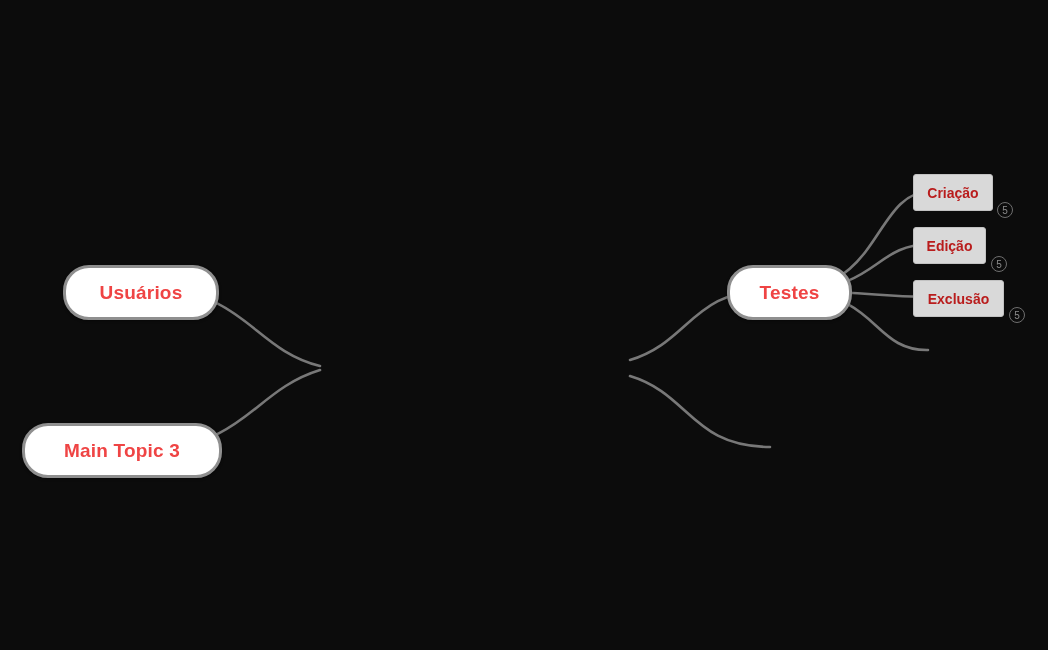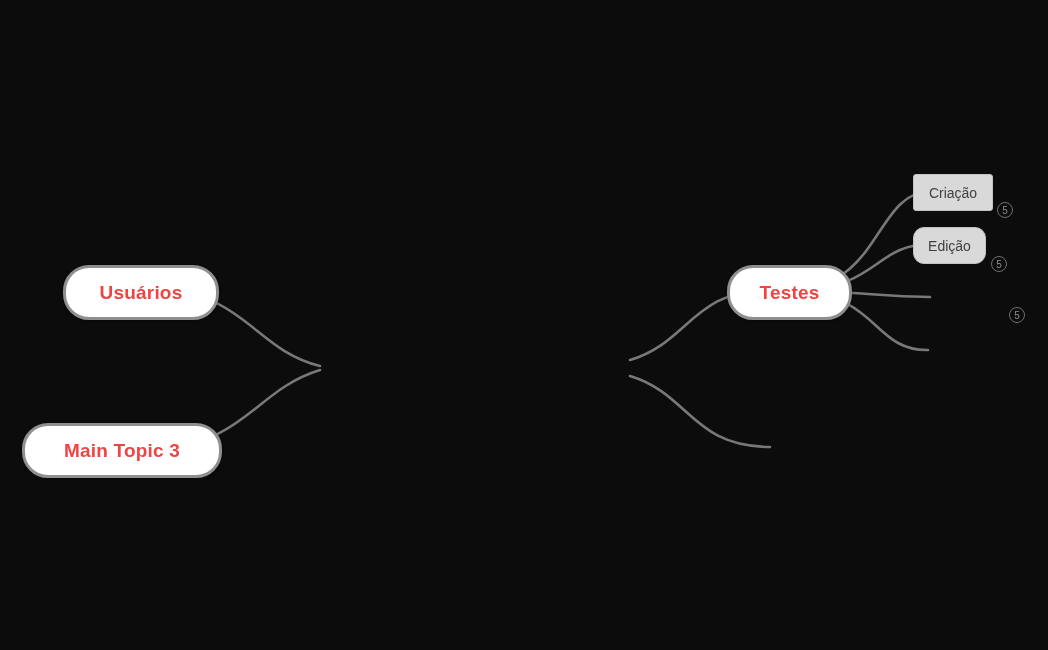--- a/index.html
+++ b/index.html
@@ -53,22 +53,22 @@
   }
   .subtopic {
     position: absolute;
     z-index: 2;
     display: flex;
     align-items: center;
     justify-content: center;
     background: #d9d9d9;
     border: 1px solid #c2c2c2;
     border-radius: 3px;
-    color: #404040;
-    font-weight: 400;
+    color: #b91c1c;
+    font-weight: 700;
     font-size: 14px;
     white-space: nowrap;
     cursor: pointer;
   }
   .count-badge {
     position: absolute;
     z-index: 3;
     width: 14px;
     height: 14px;
     border-radius: 50%;
@@ -82,21 +82,21 @@
     justify-content: center;
     cursor: pointer;
   }
   
   #node-root       { left: 276px; top: 329px; width: 385px; height: 78px; }
   #node-usuarios   { left: 63px;  top: 265px; width: 150px; height: 49px; }
   #node-main3      { left: 22px;  top: 423px; width: 194px; height: 49px; text-align: center; }
   #node-perfis     { left: 727px; top: 265px; width: 119px; height: 49px; }
   #node-dominios   { left: 726px; top: 423px; width: 160px; height: 49px; }
   #sub-criacao     { left: 913px; top: 174px; width: 78px;  height: 35px; }
-  #sub-edicao      { left: 913px; top: 227px; width: 71px;  height: 35px; border-radius: 11px; }
+  #sub-edicao      { left: 913px; top: 227px; width: 71px;  height: 35px; }
   #sub-exclusao    { left: 913px; top: 280px; width: 89px;  height: 35px; }
   #sub-validacao   { left: 911px; top: 333px; width: 100px; height: 35px; }
   #badge-criacao   { left: 997px;  top: 202px; }
   #badge-edicao    { left: 991px;  top: 256px; }
   #badge-exclusao  { left: 1009px; top: 307px; }
 </style>
 </head>
 <body>
 
 <div class="canvas">
@@ -117,20 +117,21 @@
 
   <div class="topic" id="node-main3">Main Topic 3</div>
 
   <div class="topic" id="node-perfis">Testes</div>
 
 
   <div class="subtopic" id="sub-criacao">Criação</div>
 
   <div class="subtopic" id="sub-edicao">Edição</div>
 
+  <div class="subtopic" id="sub-exclusao">Exclusão</div>
 
 
   <div class="count-badge" id="badge-criacao">5</div>
 
   <div class="count-badge" id="badge-edicao">5</div>
 
   <div class="count-badge" id="badge-exclusao">5</div>
 
 </div>
 

